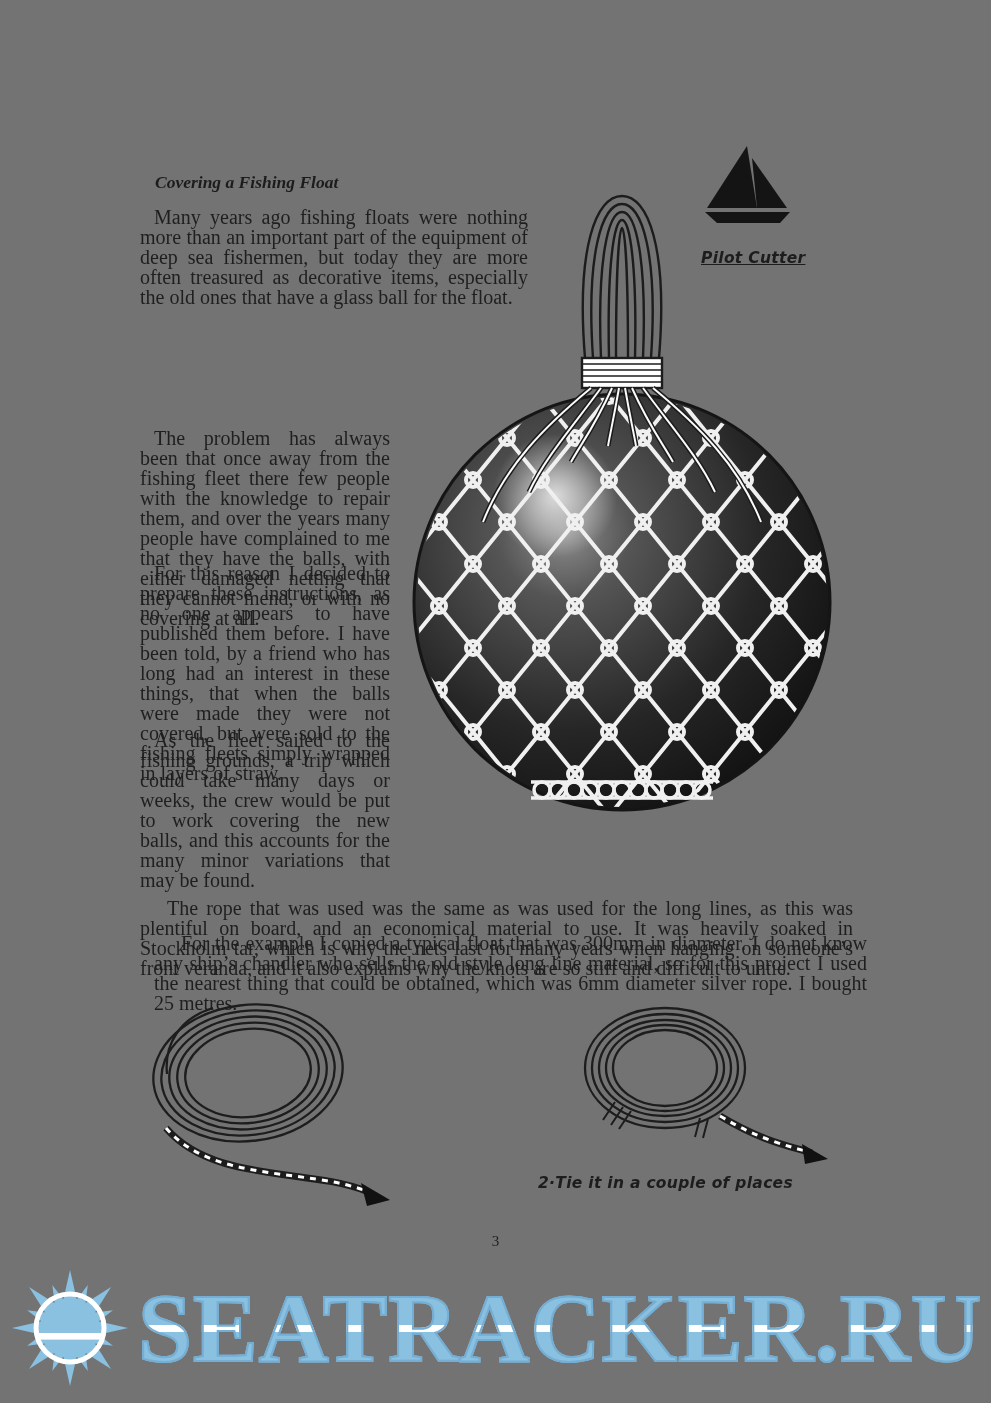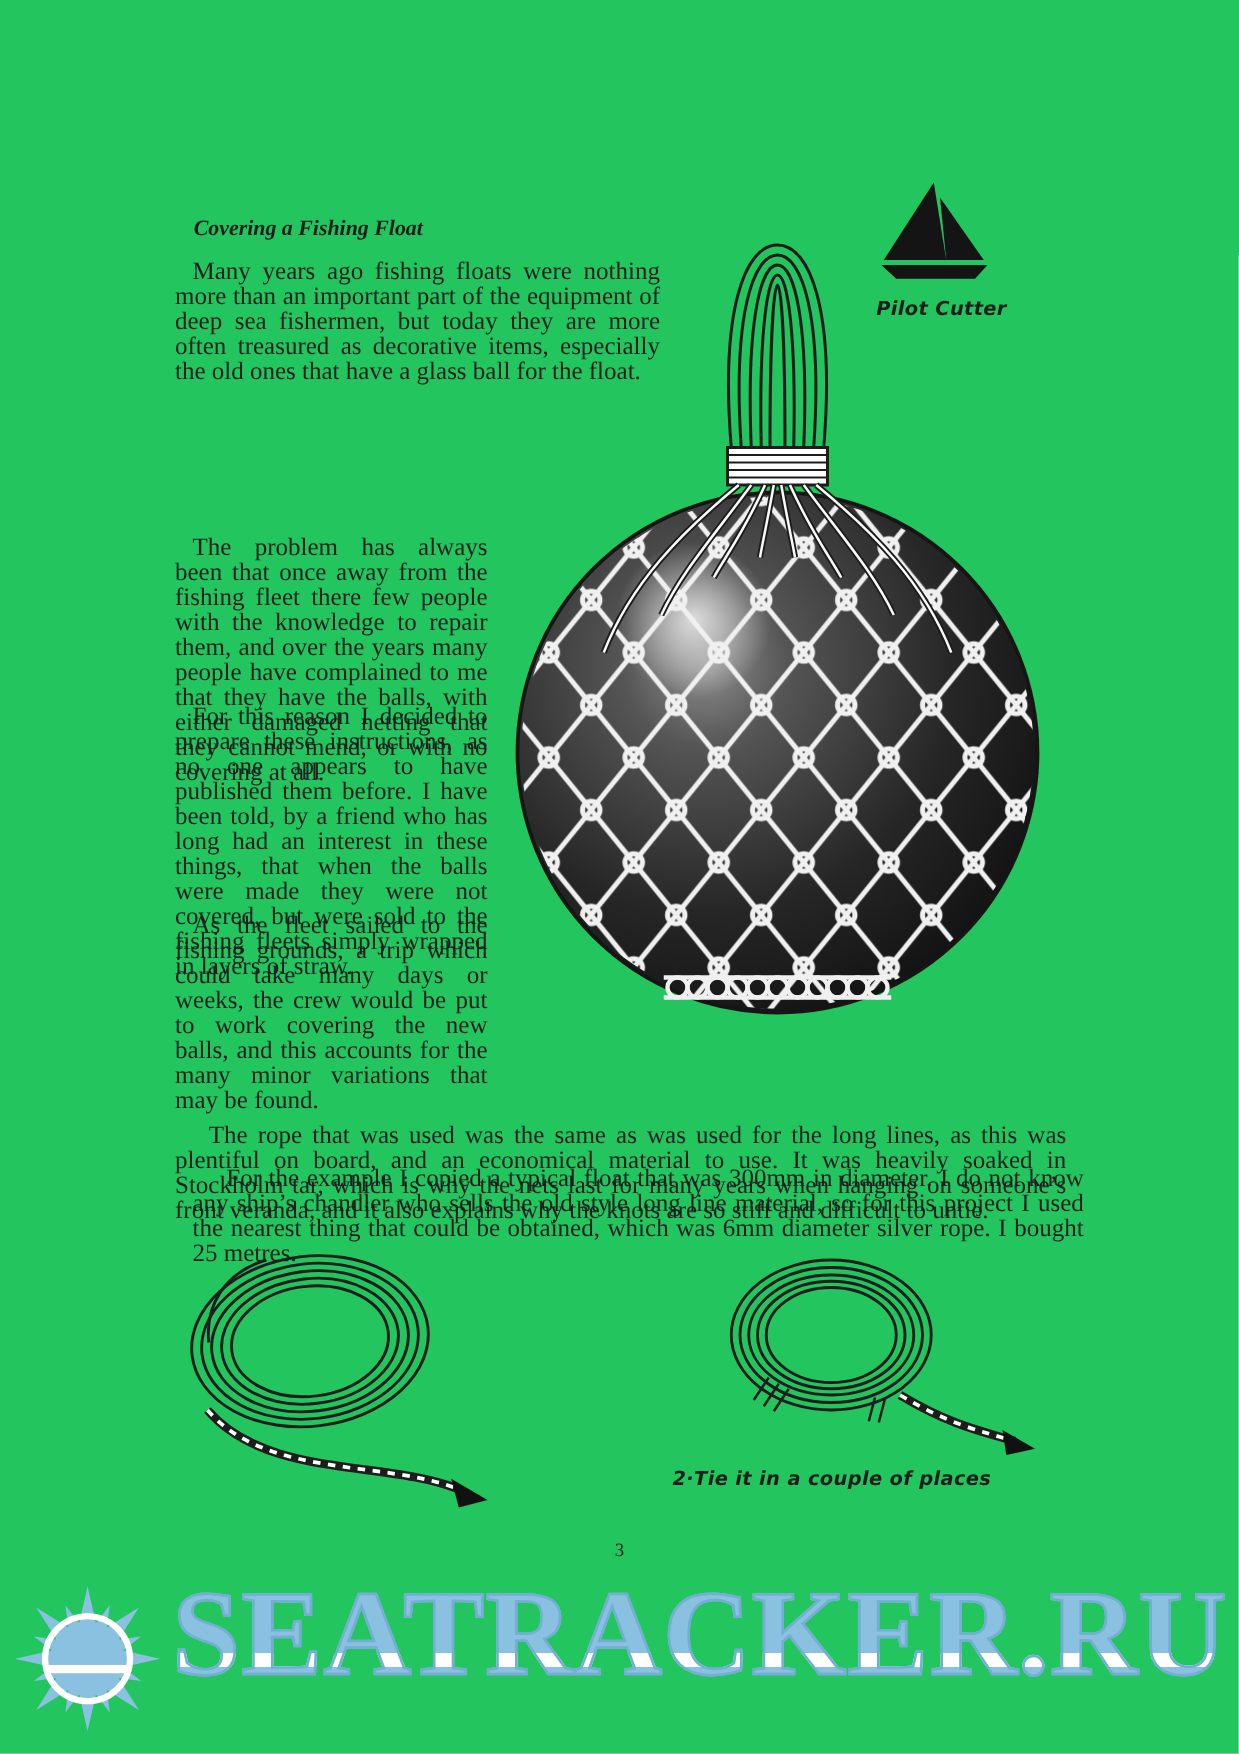--- a/index.html
+++ b/index.html
@@ -1,53 +1,53 @@
 <!DOCTYPE html>
 <html><head>
 <meta charset="utf-8">
 <style>
   html,body { margin:0; padding:0; background:#e9e9e9; }
   .page {
     position:relative; width:991px; height:1403px; margin:0 auto;
-    background:#22c55e; overflow:hidden;
+    background:#737373; overflow:hidden;
     font-family:"Liberation Serif", serif; color:#222;
   }
   .title {
     position:absolute; left:155px; top:172px; margin:0;
     font-size:17.5px; font-weight:bold; font-style:italic; color:#1c1c1c;
   }
   .para {
     position:absolute; margin:0; font-size:20px; line-height:20px;
     text-align:justify; color:#1f1f1f;
   }
   .p-wide   { left:140px; width:388px; text-indent:14px; }
   .p-narrow { left:140px; width:250px; text-indent:14px; }
   .p-full   { left:140px; width:713px; text-indent:27px; }
   .p1 { top:207px; } .p2 { top:309px; } .p3 { top:428px; }
   .p4 { top:563px; } .p5 { top:730px; } .p6 { top:898px; } .p7 { top:933px;margin-left:14px; }
 
   .float-fig { position:absolute; left:405px; top:186px; width:450px; height:636px; }
   .boat-fig  { position:absolute; left:697px; top:146px; width:110px; }
-  .boat-cap  { margin-top:2px; margin-left:4px; }
+  .boat-cap  { margin-top:14px; margin-left:4px;text-decoration:underline; }
 
   .caption-hand {
     font-family:"DejaVu Sans", sans-serif; font-style:italic; font-weight:bold;
     font-size:15.5px; color:#1d1d1d; letter-spacing:0.3px;
   }
   .fig1 { position:absolute; left:118px; top:988px; }
   .fig2 { position:absolute; left:560px; top:998px; }
   .cap1 { position:absolute; left:152px; top:1163px; line-height:23px; white-space:pre-line; }
   .cap2 { position:absolute; left:538px; top:1174px;text-align:right; }
 
   .page-number { position:absolute; left:0; top:1233px; width:100%; text-align:center;
     font-size:15px; color:#1f1f1f; margin:0; }
 
   .watermark {
     position:absolute; left:12px; top:1258px; width:970px; height:140px;
-    display:flex; 
+    display:flex; align-items:center;
   }
   .wm-text {
     margin-left:10px; font-family:"Liberation Serif", serif; font-weight:bold;
     font-size:97px; line-height:1; letter-spacing:1px; white-space:nowrap;
     color:#8ac0e0;
     background:linear-gradient(180deg,#8ac0e0 0%,#8ac0e0 46%,#ffffff 46%,#ffffff 54%,#8ac0e0 54%,#8ac0e0 100%);
     -webkit-background-clip:text; background-clip:text;
     -webkit-text-fill-color:transparent;
     -webkit-text-stroke:2px #74aed4;
   }

